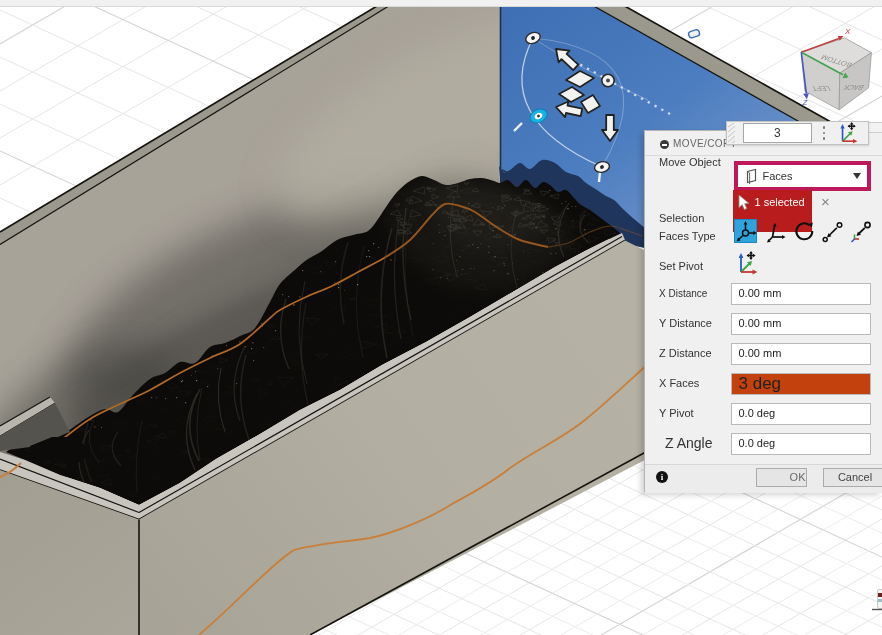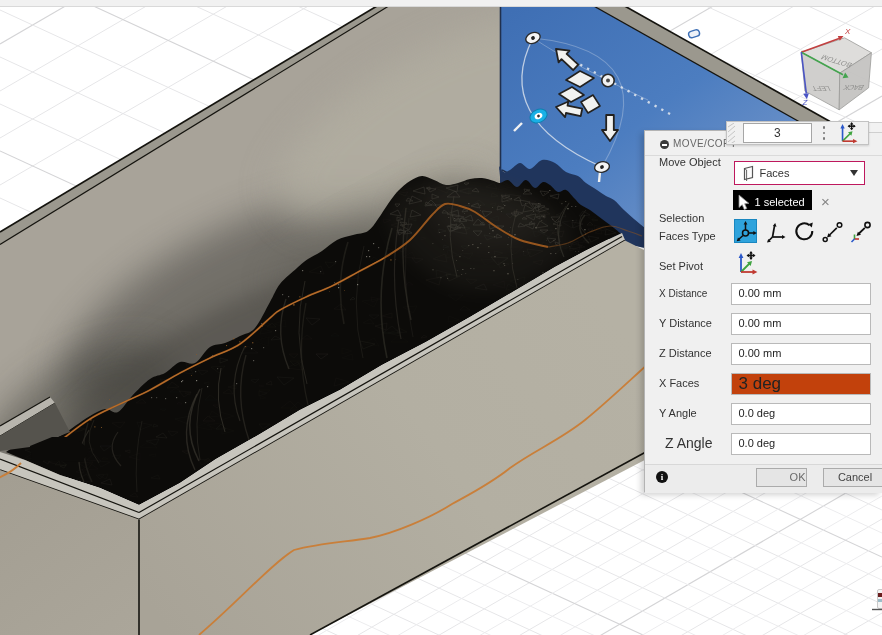--- a/index.html
+++ b/index.html
@@ -745,30 +745,30 @@
 <line x1="872" y1="609.5" x2="882" y2="609.5" stroke="#555" stroke-width="1.4"></line>
 </svg>
 
 <div style="position:absolute;left:644px;top:130px;width:238px;height:362px;background:#f0f0f0;border:1px solid #b3b3b3;border-right:none;box-sizing:border-box;font-size:11px;color:#333;box-shadow:-3px 3px 6px rgba(0,0,0,0.18)">
   <div style="position:absolute;left:0;top:0;width:100%;height:24px;border-bottom:1px solid #dadada">
     <span style="position:absolute;left:15px;top:9px;width:9px;height:9px;background:#3a3a3a;border-radius:50%"></span>
     <span style="position:absolute;left:17px;top:12.5px;width:5px;height:2px;background:#fff"></span>
     <span style="position:absolute;left:28px;top:7px;color:#666;font-size:10px;letter-spacing:0.4px">MOVE/COPY</span>
   </div>
   <div style="position:absolute;left:14px;top:21px;height:21px;line-height:21px">Move Object</div>
-  <div style="position:absolute;left:88.5px;top:29.5px;width:129px;height:22px;background:#fff;border:1px solid #be185d">
+  <div style="position:absolute;left:88.5px;top:29.5px;width:129px;height:22px;background:#fff;border:4px solid #be185d">
      <span style="position:absolute;left:6px;top:3px"><svg width="15" height="16" viewBox="0 0 15 16">
 <path d="M3.5,3.5 L11.5,1.5 L11.5,12.5 L3.5,14.5 Z" fill="#fdfdfd" stroke="#555" stroke-width="1.2"></path>
 <path d="M3.5,3.5 L5.6,5 L5.6,16" fill="none" stroke="#555" stroke-width="0.9"></path>
 </svg></span>
      <span style="position:absolute;left:25px;top:4px;line-height:14px">Faces</span>
      <span style="position:absolute;right:6px;top:8px;width:0;height:0;border-left:4.5px solid transparent;border-right:4.5px solid transparent;border-top:6px solid #333"></span>
   </div>
   <div style="position:absolute;left:14px;top:77px;height:21px;line-height:21px">Selection</div>
-  <div style="position:absolute;left:87.5px;top:58.5px;width:79px;height:20px;background:#000000">
+  <div style="position:absolute;left:87.5px;top:58.5px;width:79px;height:42px;background:#b91c1c">
      <span style="position:absolute;left:5px;top:4px"><svg width="13" height="17" viewBox="0 0 13 17">
 <path d="M1,1 L1,13.5 L4.2,10.8 L6.3,15.6 L8.8,14.5 L6.7,9.8 L11,9.4 Z" fill="#ffffff" stroke="#8a8a8a" stroke-width="0.8"></path>
 </svg></span>
      <span style="position:absolute;left:22px;top:6px;color:#fff">1 selected</span>
   </div>
   <div style="position:absolute;left:176px;top:61.5px;color:#858585;font-size:15px">×</div>
   <div style="position:absolute;left:14px;top:94.5px;height:21px;line-height:21px">Faces Type</div>
   <div style="position:absolute;left:89px;top:88px;width:23px;height:24px;background:#2fa3dc;border:1px solid #1a87c0;box-sizing:border-box"><svg width="23" height="23" viewBox="0 0 23 23">
 <g stroke="#101010" stroke-width="1.5" fill="none">
 <circle cx="10.5" cy="13" r="3.0"></circle>
@@ -832,21 +832,21 @@
  </g>
 </svg></div>
   <div style="position:absolute;left:14px;top:152px;width:70px;height:21px;line-height:21px;color:#333;font-size:10px">X Distance</div>
     <div style="position:absolute;left:85.5px;top:152px;width:131px;height:19.5px;background:#fff;border:1px solid #b9b9b9;line-height:19px;color:#222;font-size:11px;padding-left:7px">0.00 mm</div>
 <div style="position:absolute;left:14px;top:182px;width:70px;height:21px;line-height:21px;color:#333;font-size:11px">Y Distance</div>
     <div style="position:absolute;left:85.5px;top:182px;width:131px;height:19.5px;background:#fff;border:1px solid #b9b9b9;line-height:19px;color:#222;font-size:11px;padding-left:7px">0.00 mm</div>
 <div style="position:absolute;left:14px;top:212px;width:70px;height:21px;line-height:21px;color:#333;font-size:11px">Z Distance</div>
     <div style="position:absolute;left:85.5px;top:212px;width:131px;height:19.5px;background:#fff;border:1px solid #b9b9b9;line-height:19px;color:#222;font-size:11px;padding-left:7px">0.00 mm</div>
 <div style="position:absolute;left:14px;top:242px;width:70px;height:21px;line-height:21px;color:#333;font-size:11px">X Faces</div>
     <div style="position:absolute;left:85.5px;top:242px;width:131px;height:19.5px;background:#c2410c;border:1px solid #b9b9b9;line-height:19px;color:#222;font-size:17px;padding-left:7px">3 deg</div>
-<div style="position:absolute;left:14px;top:272px;width:70px;height:21px;line-height:21px;color:#333;font-size:11px">Y Angle</div>
+<div style="position:absolute;left:14px;top:272px;width:70px;height:21px;line-height:21px;color:#333;font-size:11px">Y Pivot</div>
     <div style="position:absolute;left:85.5px;top:272px;width:131px;height:19.5px;background:#fff;border:1px solid #b9b9b9;line-height:19px;color:#222;font-size:11px;padding-left:7px">0.0 deg</div>
 <div style="position:absolute;left:20px;top:302px;width:70px;height:21px;line-height:21px;color:#333;font-size:14px">Z Angle</div>
     <div style="position:absolute;left:85.5px;top:302px;width:131px;height:19.5px;background:#fff;border:1px solid #b9b9b9;line-height:19px;color:#222;font-size:11px;padding-left:7px">0.0 deg</div>
   <div style="position:absolute;left:0;top:332.5px;width:100%;height:1px;background:#d8d8d8"></div>
   <div style="position:absolute;left:0;top:333.5px;width:100%;height:28px;background:#ececec">
      <span style="position:absolute;left:11px;top:6px;width:12px;height:12px;background:#111;border-radius:50%;color:#fff;font-size:9px;font-weight:bold;text-align:center;line-height:12px;font-family:'Liberation Serif',serif">i</span>
      <div style="position:absolute;left:110.5px;top:3px;width:49px;height:17px;background:#e5e5e5;border:1px solid #ababab;color:#6a6a6a;text-align:right;line-height:17px">OK</div>
      <div style="position:absolute;left:178px;top:3px;width:62px;height:17px;background:#e5e5e5;border:1px solid #ababab;color:#444;text-align:center;line-height:17px">Cancel</div>
   </div>
 </div>

